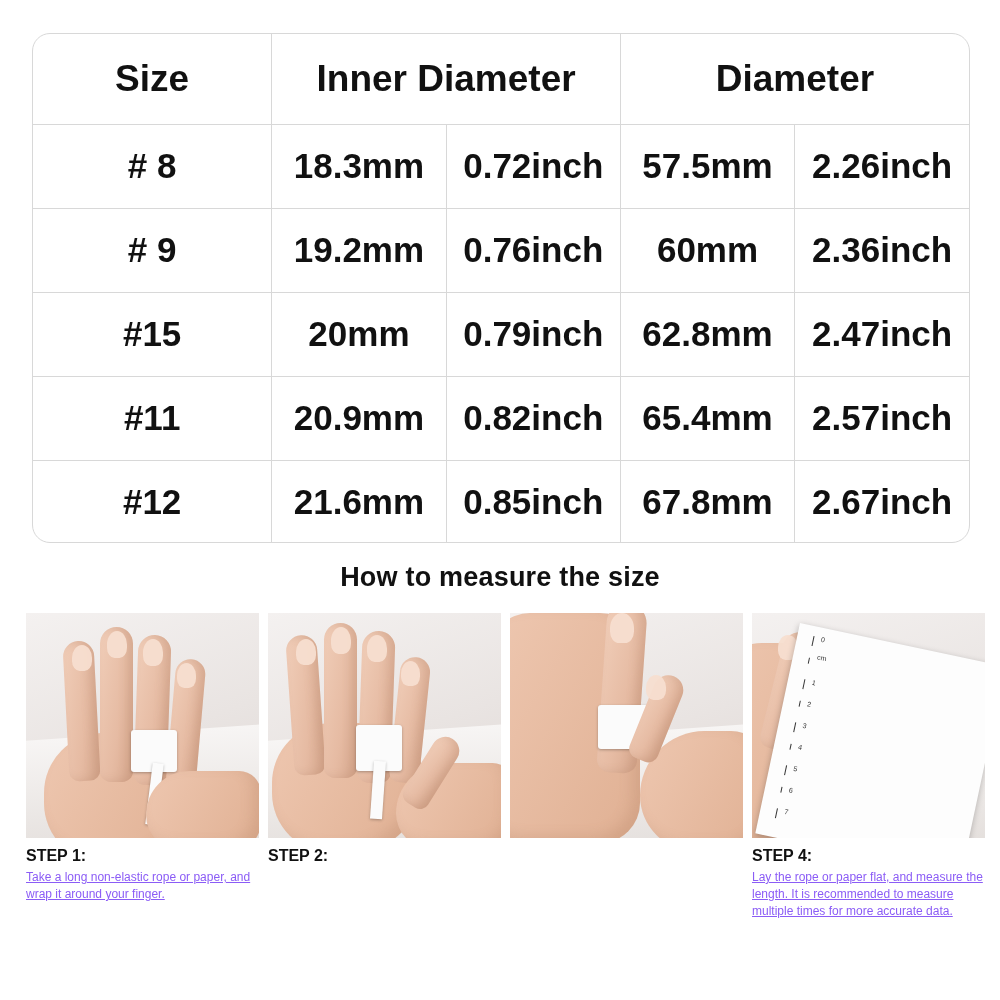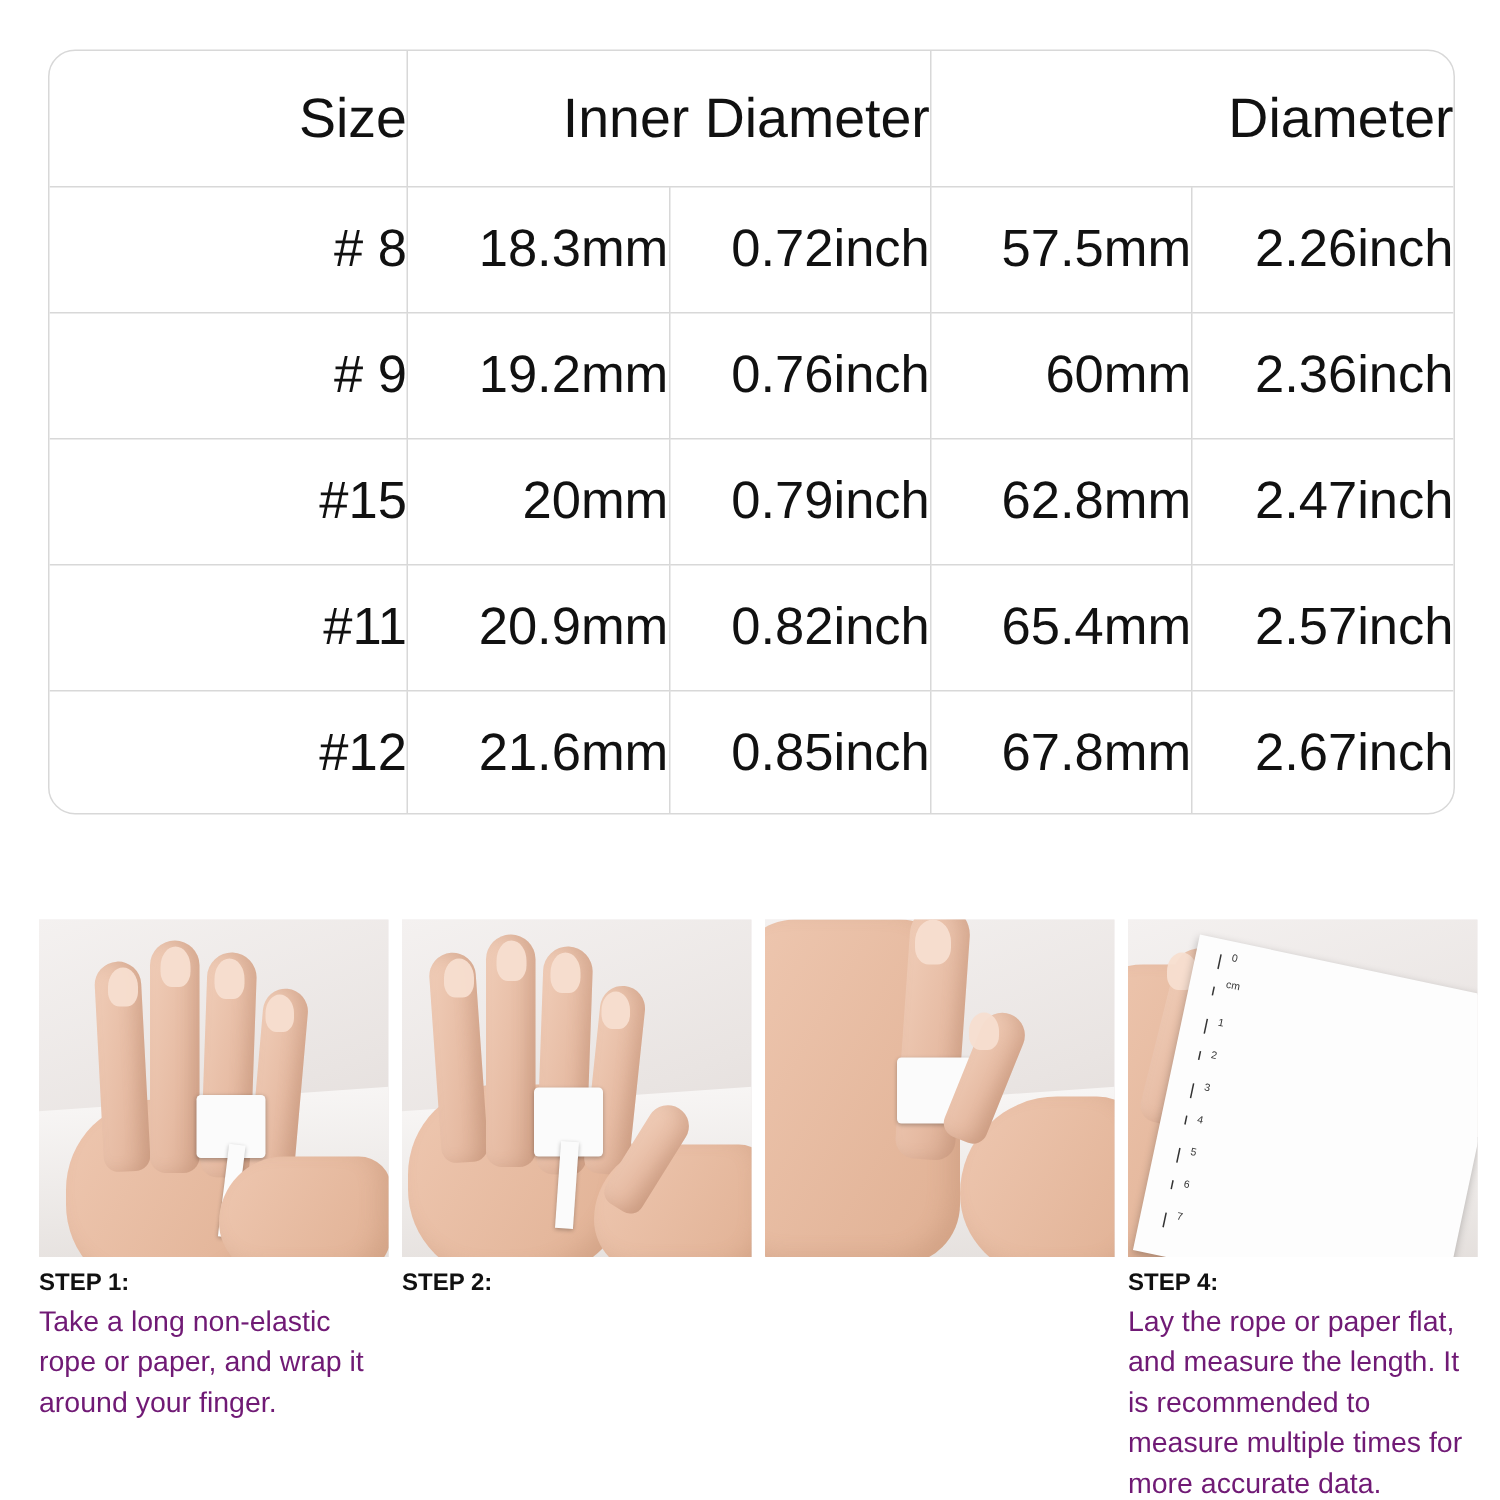--- a/index.html
+++ b/index.html
@@ -27,22 +27,22 @@
     background: #fff;
   }
   table.size-table {
     width: 100%; height: 100%;
     border-collapse: collapse;
     table-layout: fixed;
   }
   table.size-table th,
   table.size-table td {
     border: 1px solid #d8d8d8;
-    text-align: right;
-    font-weight: 400;
+    text-align: center;
+    font-weight: 700;
     color: #111;
     padding: 0;
   }
   table.size-table tr:first-child th { border-top: none; }
   table.size-table tr td:first-child,
   table.size-table tr th:first-child { border-left: none; }
   table.size-table tr td:last-child,
   table.size-table tr th:last-child { border-right: none; }
   table.size-table tr:last-child td { border-bottom: none; }
 
@@ -131,23 +131,24 @@
   }
 
   .step-label {
     margin-top: 9px;
     font-size: 16px;
     font-weight: 700;
     color: #111;
   }
   .step-text {
     margin-top: 4px;
-    font-size: 19px;
+    font-size: 12px;
     line-height: 1.42;
-    color: #701a75;
+    color: #8b5cf6;
+    text-decoration: underline;
   }
 </style>
 </head>
 <body>
 
 <div id="page">
 
   <div class="table-wrap">
     <table class="size-table">
       <tbody>
@@ -193,20 +194,21 @@
         <td class="col-size">#12</td>
         <td class="col-mm">21.6mm</td>
         <td class="col-in">0.85inch</td>
         <td class="col-mm">67.8mm</td>
         <td class="col-in">2.67inch</td>
       </tr>
     </tbody>
       </table>
   </div>
 
+  <div class="how-title">How to measure the size</div>
 
   <div class="steps">
 
     <div class="step">
       <div class="photo">
         <div class="bg"></div>
         <div class="surface"></div>
         <div class="palm" style="left:18px; top:120px; width:150px; height:130px;"></div>
         <div class="finger" style="left:40px;  top:28px;  width:31px; height:140px; transform:rotate(-3deg);"></div>
         <div class="nail" style="left:46px;  top:32px;  width:20px; height:26px;"></div>

